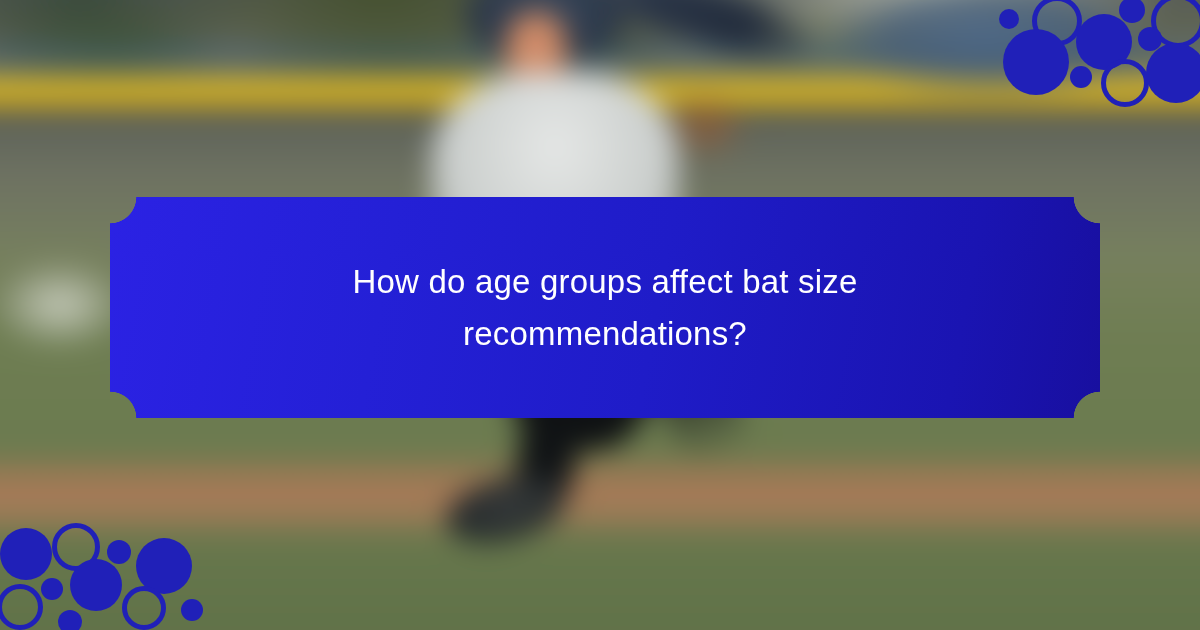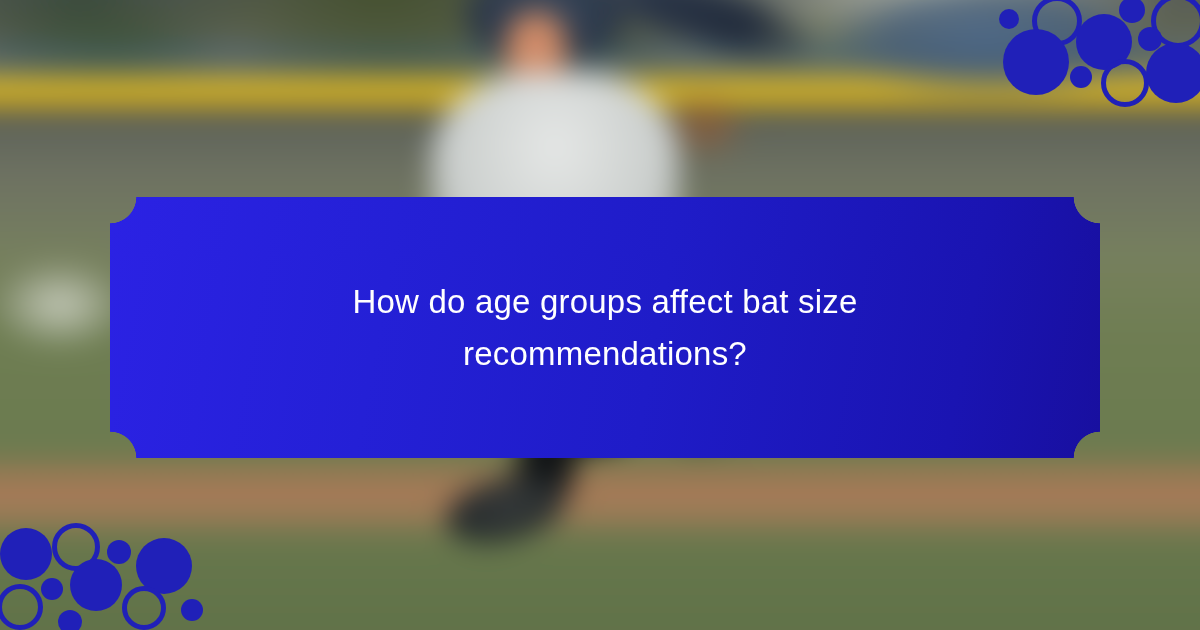--- a/index.html
+++ b/index.html
@@ -148,21 +148,21 @@
   .dots svg { display: block; }
   #dots-tr { right: 0; top: 0; }
   #dots-bl { left: 0; bottom: 0; }
 
   
   #banner {
     position: absolute;
     left: 110px;
     top: 197px;
     width: 990px;
-    height: 261px;
+    height: 221px;
   }
   #banner-shape {
     position: absolute;
     inset: 0;
     background: linear-gradient(100deg, #2b22e4 0%, #2420d6 28%, #1f1cc8 55%, #1a14b2 85%, #180f9f 100%);
     -webkit-mask-image:
       radial-gradient(circle 26px at 0 0, transparent 0 26px, #000 26.6px),
       radial-gradient(circle 26px at 100% 0, transparent 0 26px, #000 26.6px),
       radial-gradient(circle 26px at 0 100%, transparent 0 26px, #000 26.6px),
       radial-gradient(circle 26px at 100% 100%, transparent 0 26px, #000 26.6px);

